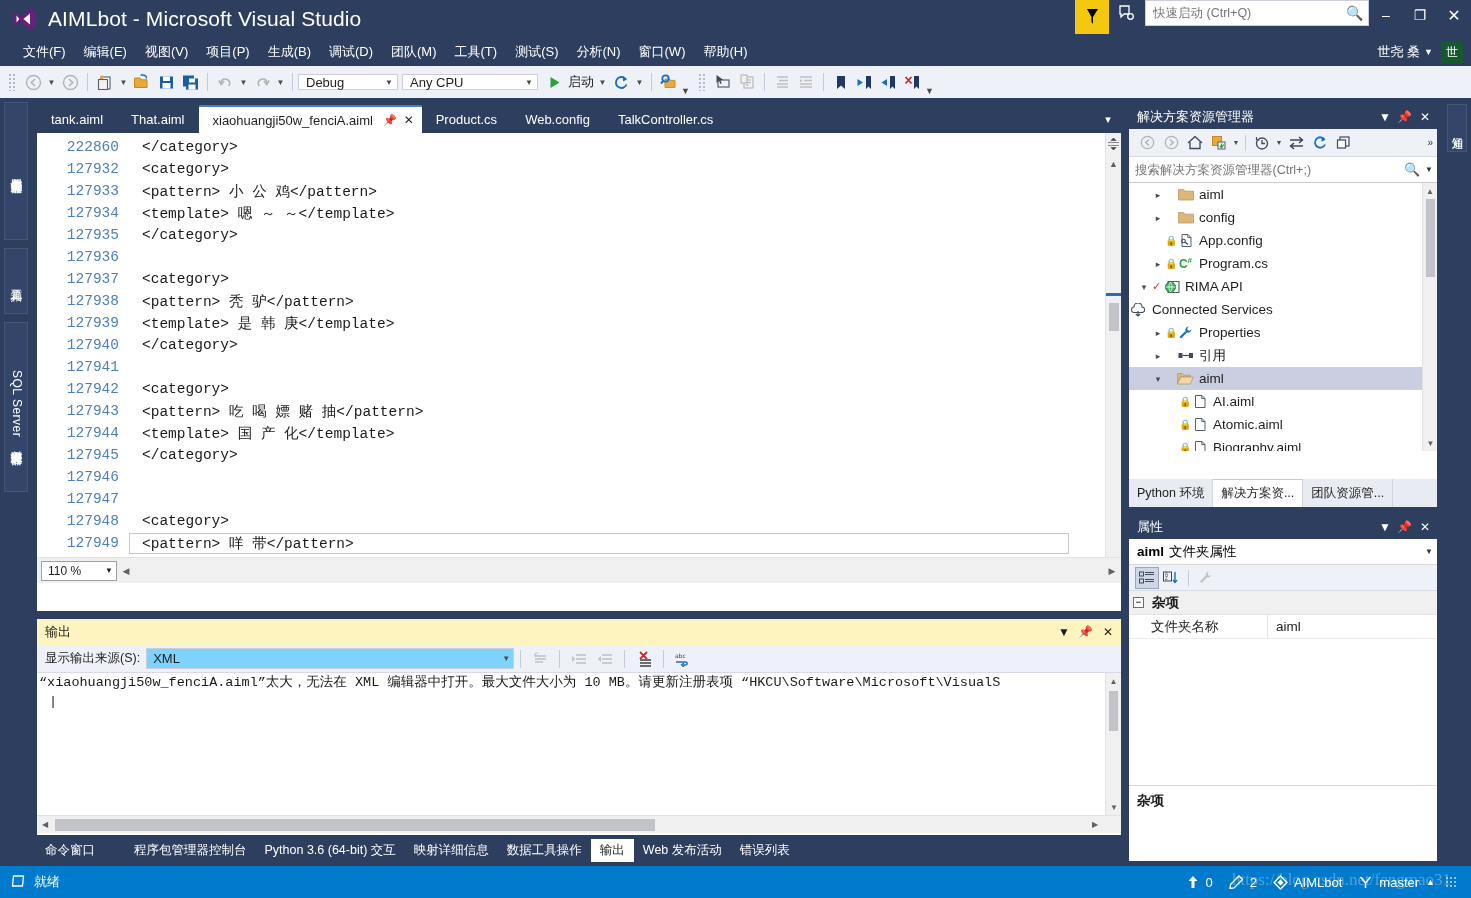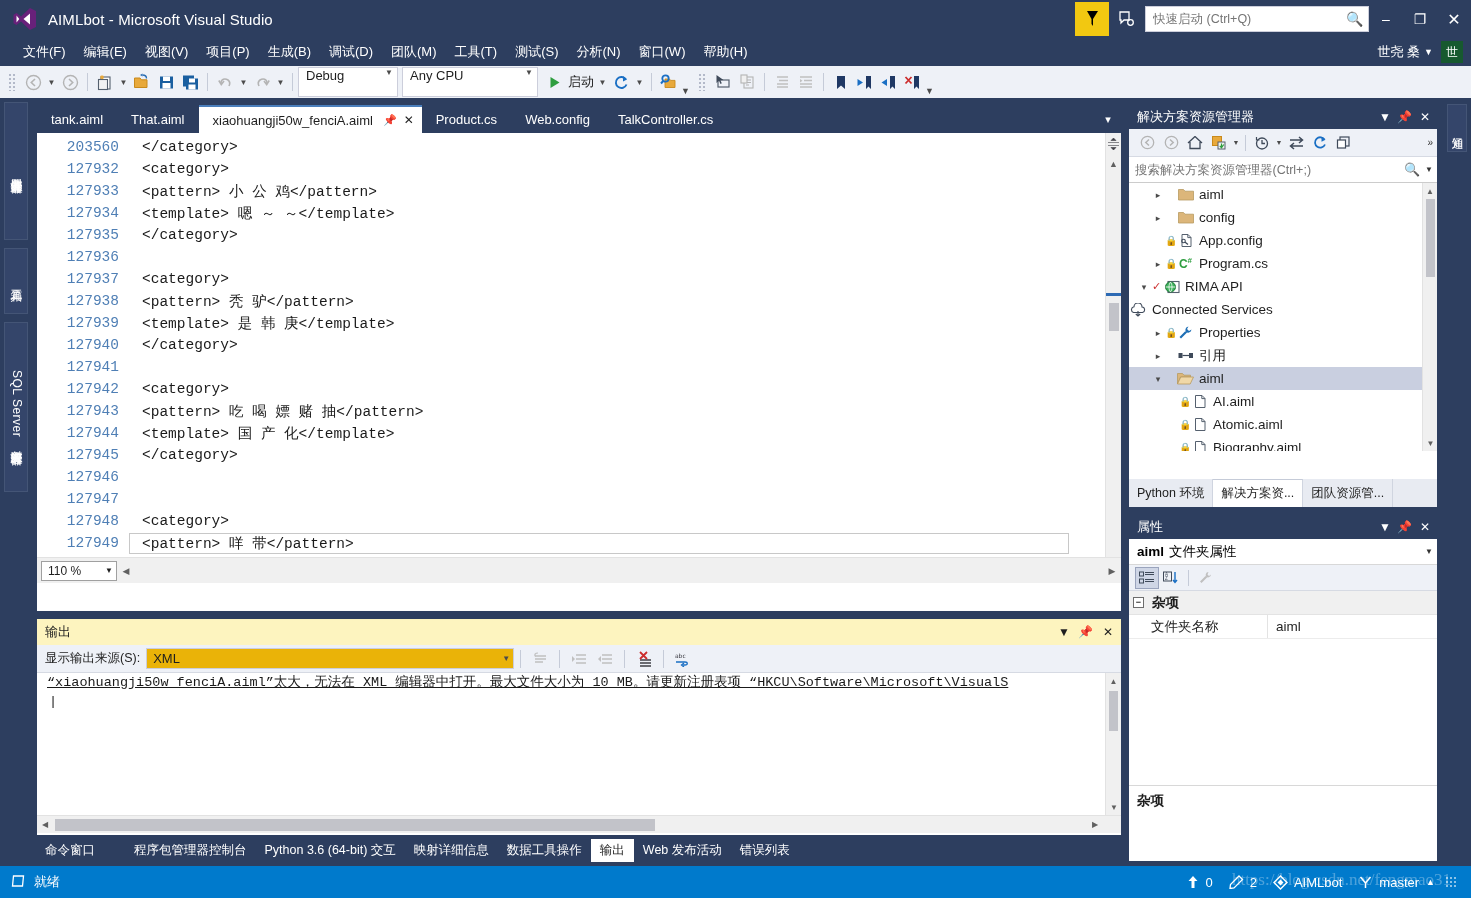--- a/index.html
+++ b/index.html
@@ -21,25 +21,25 @@
     position: absolute; left: 0; top: 0; width: 1471px; height: 38px;
     background: #2d3e5f;
     display: flex; align-items: center;
   }
   .vs-logo {
     width: 26px; height: 26px; margin-left: 12px; margin-right: 10px;
     position: relative;
   }
   .vs-logo svg { display:block; }
   .title-text {
-    color: #ffffff; font-size: 15px; letter-spacing: 0.1px;
+    color: #ffffff; font-size: 21px; letter-spacing: 0.1px;
   }
   .title-right {
     position: absolute; right: 0; top: 0; height: 38px;
-    display: flex; align-items: center;
+    display: flex; 
   }
   .yellow-flag {
     width: 34px; height: 34px; background: #f2c811;
     display:flex; align-items:center; justify-content:center;
     margin-right: 4px;
   }
   .feedback-icon { width: 26px; height: 26px; display:flex; align-items:center; justify-content:center; margin-right:6px;}
   .quick-launch {
     width: 224px; height: 26px; background: #ffffff;
     border: 1px solid #cccedb;
@@ -84,22 +84,22 @@
     background: #eef1f7;
     display: flex; align-items: center;
   }
   .tb-grip { width: 9px; height: 18px; margin: 0 4px 0 8px;
      background-image: radial-gradient(#b3b9c9 40%, transparent 42%);
      background-size: 4px 4px; }
   .tb-btn { width: 24px; height: 24px; display:flex; align-items:center; justify-content:center; }
   .tb-caret { font-size: 8px; color:#4b4b4b; width:13px; text-align:center; }
   .tb-sep { width:1px; height:18px; background:#c5cbd8; margin: 0 5px; }
   .tb-combo {
-    height: 30px; background:#ffffff; border:1px solid #cccedb;
-    display:flex; align-items:flex-start; padding: 0 4px 0 7px;
+    height: 16px; background:#ffffff; border:1px solid #cccedb;
+    display:flex; align-items:center; padding: 0 4px 0 7px;
     font-size: 13px; color:#1e1e1e; margin-right:4px;
   }
   .tb-combo .cbx-caret { margin-left:auto; font-size:8px; color:#4b4b4b; padding-left:8px;}
   .tb-text { font-size:13px; color:#1e1e1e; padding: 0 2px;}
   .tb-overflow { font-size:9px; color:#4b4b4b; align-self:flex-end; padding-bottom:2px; }
 
   
   .leftrail {
     position: absolute; left: 0; top: 98px; width: 32px; height: 756px;
     background: #2d3e5f;
@@ -201,34 +201,33 @@
     padding: 0 2px 0 8px;
   }
   .output-title { font-size:13px; color:#1e1e1e; flex:1; }
   .oh-btn { width:22px; height:22px; display:flex;align-items:center;justify-content:center; color:#1e1e1e; font-size:12px;}
   .output-toolbar {
     height:28px; background:#eef1f7; display:flex; align-items:center;
     padding-left:8px; border-bottom:1px solid #d6dae3;
   }
   .ot-label { font-size:12.5px; color:#1e1e1e; margin-right:6px; }
   .ot-combo {
-    width: 368px; height:21px; background:#eab308; border:1px solid #cccedb;
+    width: 368px; height:21px; background:#7dd3fc; border:1px solid #cccedb;
     display:flex; align-items:center; padding: 0 3px 0 6px; font-size:13px; color:#1e1e1e;
   }
   .ot-combo .cbx-caret{ margin-left:auto; font-size:8px; color:#4b4b4b;}
   .ot-sep { width:1px; height:18px; background:#c5cbd8; margin:0 6px;}
   .ot-btn { width:26px;height:24px;display:flex;align-items:center;justify-content:center;}
   .output-body {
     position:relative; height:160px; background:#ffffff; overflow:hidden;
   }
   .out-line {
     font-family: "Liberation Mono","DejaVu Sans Mono", monospace;
-    font-size: 13.5px; color:#1a1a1a; white-space:pre; padding-left:10px;
+    font-size: 13.5px; color:#1a1a1a; white-space:pre; padding-left:2px;
     line-height: 20px;
-    text-decoration: underline;
   }
   .out-caret { padding-left:12px; color:#1a1a1a; font-family:"Liberation Mono",monospace; font-size:13.5px; line-height:18px;}
   .out-vscroll {
     position:absolute; right:0; top:0; width:16px; bottom:18px; background:#f0f0f0;
     border-left:1px solid #e2e2e2;
   }
   .out-hscroll {
     position:absolute; left:0; right:0; bottom:0; height:18px; background:#f0f0f0;
     display:flex; align-items:center; border-top:1px solid #e2e2e2;
   }
@@ -589,21 +588,21 @@
       </div>
       <div class="etab">Product.cs</div>
       <div class="etab">Web.config</div>
       <div class="etab">TalkController.cs</div>
       <div class="tab-overflow">▾</div>
     </div>
 
     <div class="code-area">
       <div class="code-lines">
         <div class="cline">
-          <span class="lno">203560</span>
+          <span class="lno">222860</span>
           <span class="ctext">&lt;/category&gt;</span>
           </div>
         <div class="cline">
           <span class="lno">127932</span>
           <span class="ctext">&lt;category&gt;</span>
           </div>
         <div class="cline">
           <span class="lno">127933</span>
           <span class="ctext">&lt;pattern&gt; 小 公 鸡&lt;/pattern&gt;</span>
           </div>

